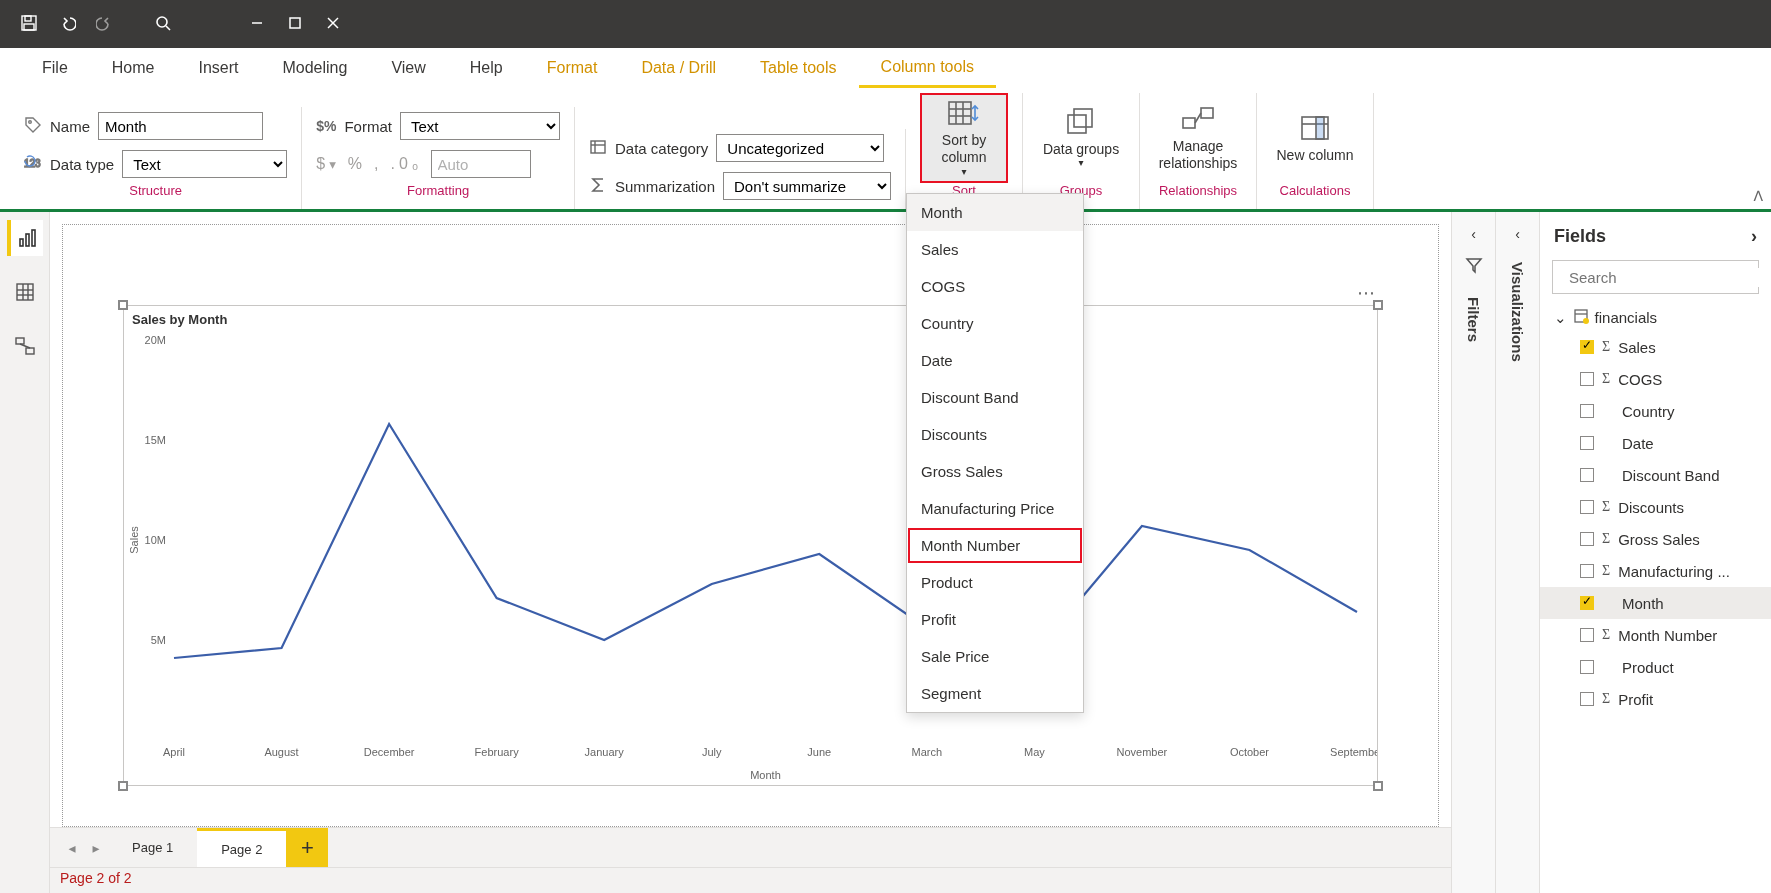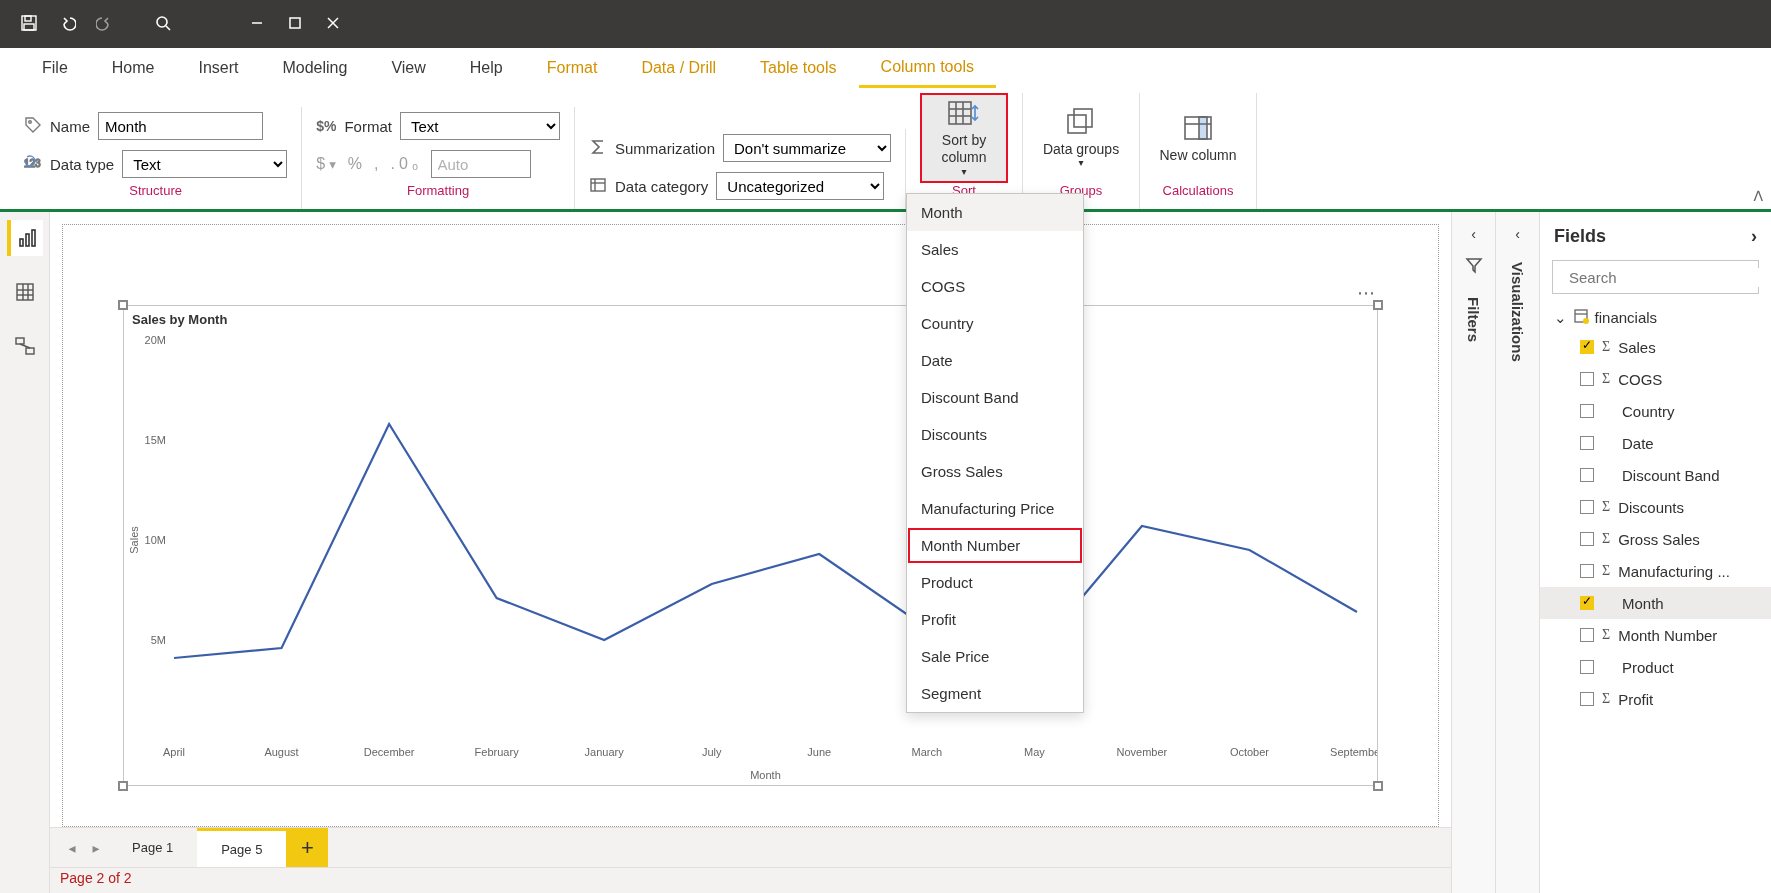--- a/index.html
+++ b/index.html
@@ -164,34 +164,34 @@
         <span>.0₀</span>
         <input class="ribselect" style="width: 80px; color: rgb(176, 176, 176);" disabled="" value="Auto">
       </div>
     </div>
     <div class="caption">Formatting</div>
   </div>
 
   <div class="ribgroup">
     <div>
       <div class="ribrow">
-        <span><svg width="18" height="18" fill="none" stroke="#666" stroke-width="1.6">
-                <polyline points="14,3 4,3 10,9 4,15 14,15"></polyline>
-              </svg></span>
-        <span class="riblabel">Summarization</span>
-        <select class="ribselect" style="width:168px"><option>Don't summarize</option></select>
-      </div>
-      <div class="ribrow">
         <span><svg width="18" height="18" fill="none" stroke="#666" stroke-width="1.4">
                 <rect x="2" y="3" width="14" height="12"></rect>
                 <line x1="2" y1="7" x2="16" y2="7"></line>
                 <line x1="6" y1="3" x2="6" y2="15"></line>
               </svg></span>
         <span class="riblabel">Data category</span>
         <select class="ribselect" style="width:168px"><option>Uncategorized</option></select>
+      </div>
+      <div class="ribrow">
+        <span><svg width="18" height="18" fill="none" stroke="#666" stroke-width="1.6">
+                <polyline points="14,3 4,3 10,9 4,15 14,15"></polyline>
+              </svg></span>
+        <span class="riblabel">Summarization</span>
+        <select class="ribselect" style="width:168px"><option>Don't summarize</option></select>
       </div>
     </div>
   </div>
 
   <div class="ribgroup" style="position:relative">
     <div class="ribbtn-lg highlight red-box" id="sortbtn">
       <svg width="34" height="30" viewBox="0 0 34 30" fill="none" stroke="#666" stroke-width="1.6">
             <rect x="2" y="4" width="22" height="22"></rect>
             <line x1="2" y1="11" x2="24" y2="11"></line>
             <line x1="2" y1="18" x2="24" y2="18"></line>
@@ -229,20 +229,31 @@
       <svg width="34" height="30" fill="none" stroke="#666" stroke-width="1.6">
             <rect x="4" y="8" width="18" height="18"></rect>
             <rect x="10" y="2" width="18" height="18"></rect>
           </svg>
       <span>Data groups</span>
           <span style="font-size:10px">▾</span>
     </div>
     <div class="caption">Groups</div>
   </div>
 
+  <div class="ribgroup">
+    <div class="ribbtn-lg">
+      <svg width="34" height="30" fill="none" stroke="#666" stroke-width="1.6">
+            <rect x="2" y="14" width="12" height="10"></rect>
+            <rect x="20" y="4" width="12" height="10"></rect>
+            <line x1="14" y1="19" x2="20" y2="9"></line>
+          </svg>
+      <span>Manage relationships</span>
+    </div>
+    <div class="caption">Relationships</div>
+  </div>
 
   <div class="ribgroup">
     <div class="ribbtn-lg">
       <svg width="34" height="30" fill="none" stroke="#666" stroke-width="1.6">
             <rect x="4" y="4" width="26" height="22"></rect>
             <line x1="4" y1="11" x2="30" y2="11"></line>
             <rect x="18" y="4" width="8" height="22" fill="#4f8bd6" fill-opacity=".3"></rect>
           </svg>
       <span>New column</span>
     </div>
@@ -311,21 +322,21 @@
               <text x="641.5" y="449" text-anchor="middle" font-size="11" fill="#666">Month</text>
             </svg>
        </div>
     </div>
 
     <div class="page-tabs">
       <div class="page-nav-btn">◂</div>
       <div class="page-nav-btn">▸</div>
       <div id="pagetabs" style="display:flex;height:100%">
             <div class="page-tab">Page 1</div>
-            <div class="page-tab active">Page 5</div>
+            <div class="page-tab active">Page 2</div>
           </div>
       <div class="add-page">+</div>
     </div>
     <div class="statusbar">Page 2 of 2</div>
   </div>
 
   <div class="collapsed-pane">
     <span>‹</span>
     <span><svg width="18" height="18" fill="none" stroke="#555" stroke-width="1.5">
             <polygon points="2,3 16,3 10,10 10,16 8,14 8,10"></polygon>

